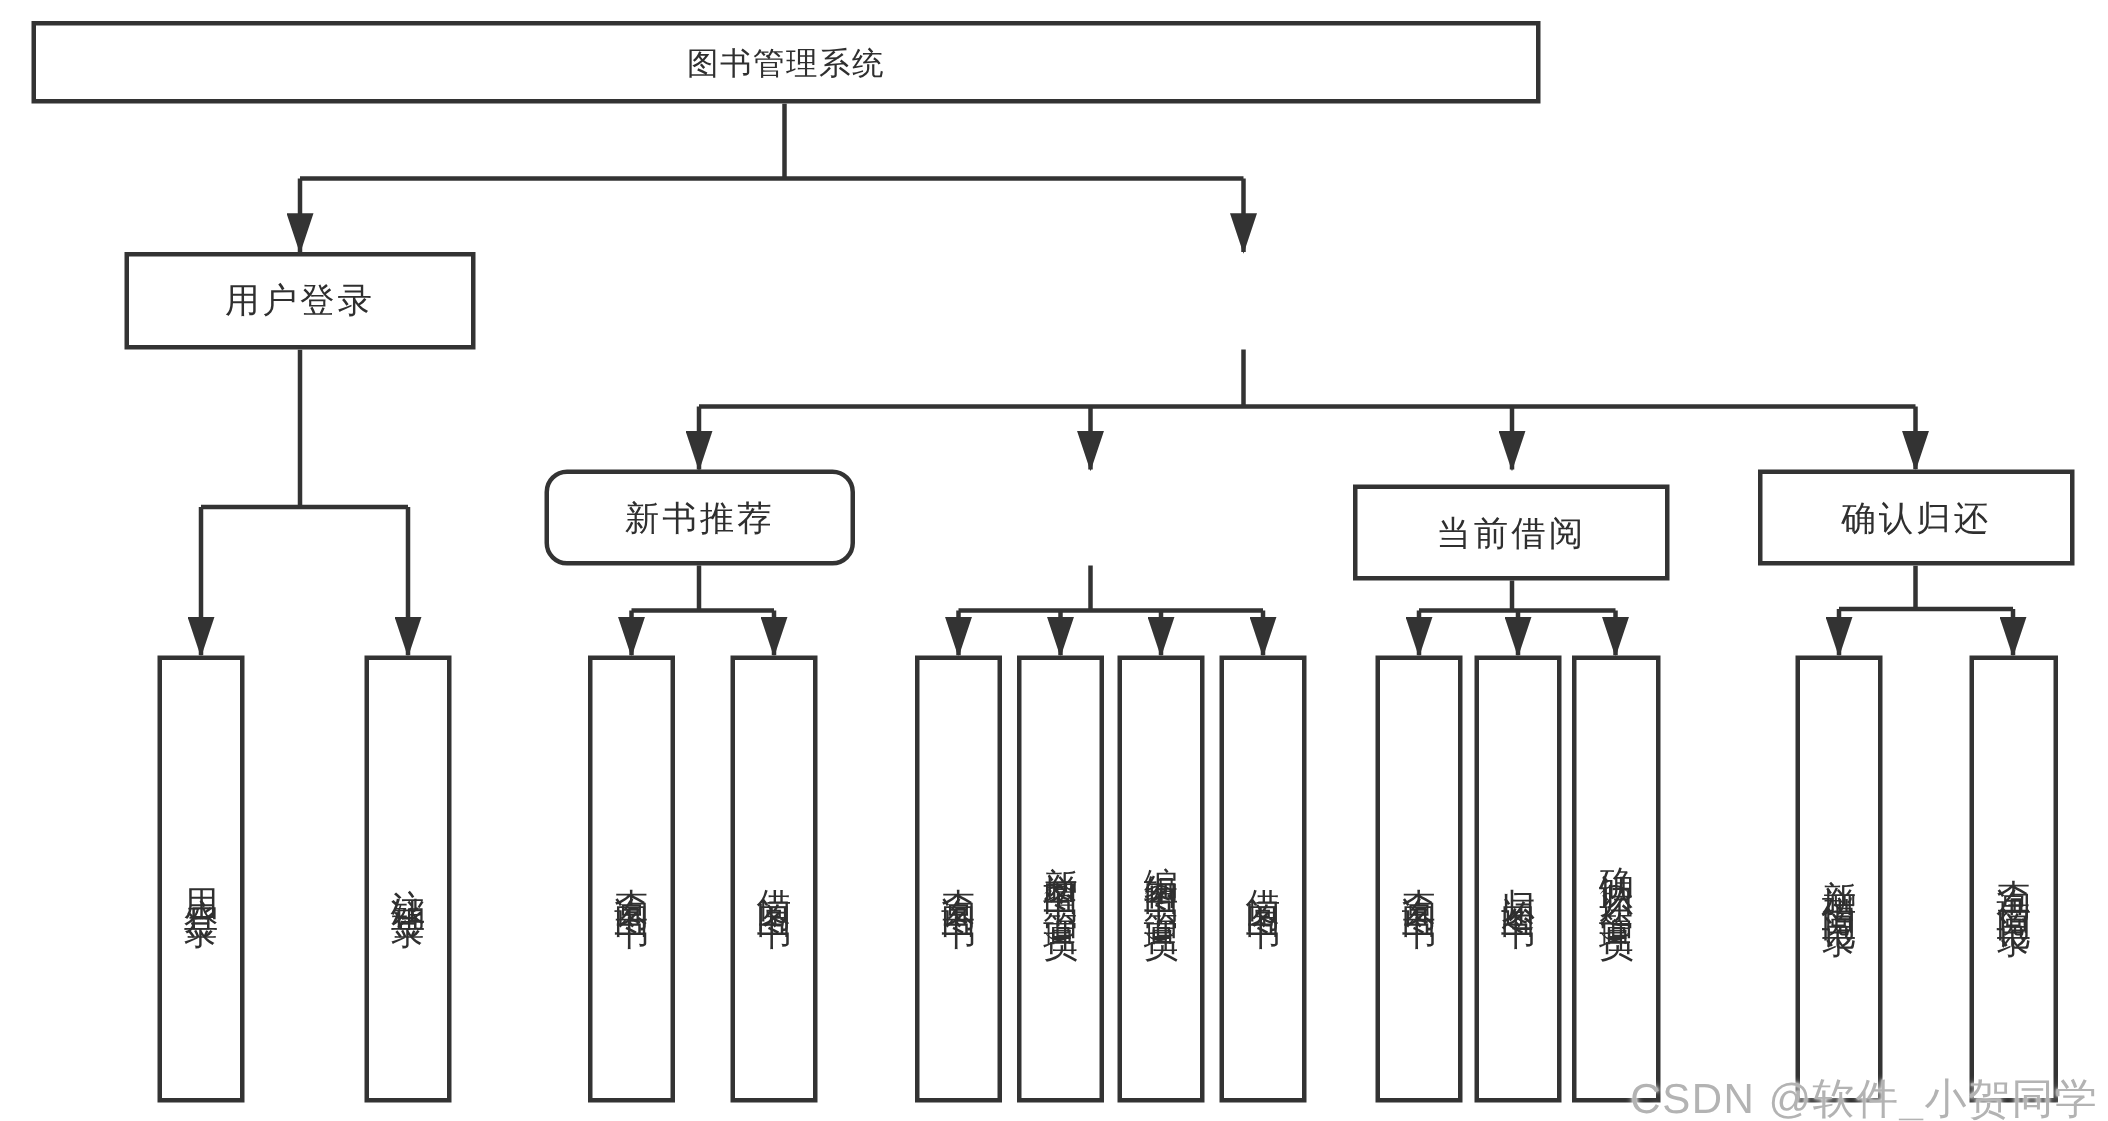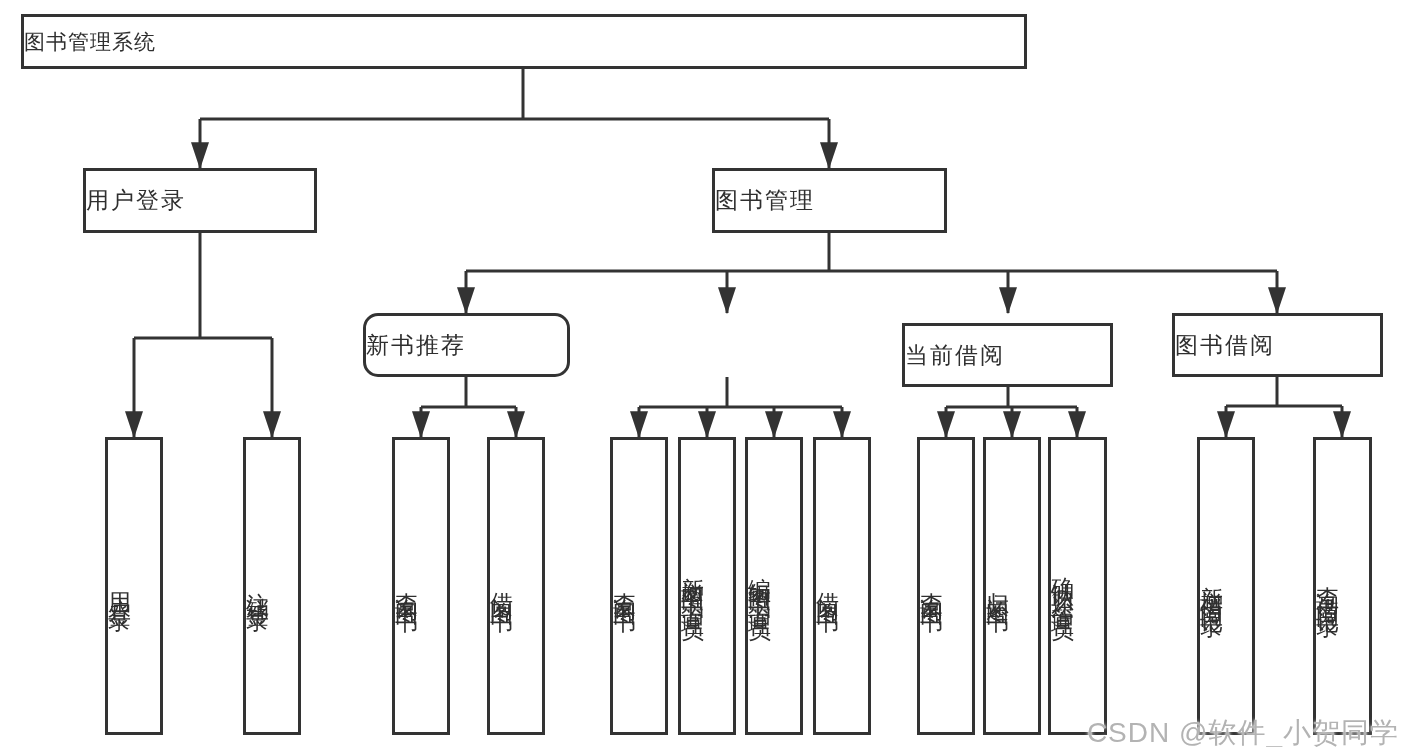--- a/index.html
+++ b/index.html
@@ -11,20 +11,21 @@
     font-family:"Liberation Sans", sans-serif;
   }
   #wires { position:absolute; left:0; top:0; }
   .node {
     position:absolute;
     box-sizing:border-box;
     border:3px solid #333333;
     background:#ffffff;
     display:flex;
     align-items:center;
+    justify-content:center;
     color:#2f2f2f;
   }
   .node .lbl { font-size:23px; letter-spacing:2px; white-space:nowrap; }
   .node.title .lbl { font-size:21px; letter-spacing:1px; }
   .node.vbox .lbl {
     writing-mode:vertical-rl;
     text-orientation:mixed;
     font-size:23px;
     letter-spacing:6px;
     line-height:1;
@@ -96,32 +97,29 @@
     </g>
   </svg>
 
   <div class="node title" style="left:21px; top:14px; width:1006px; height:55px;">
     <span class="lbl">图书管理系统</span>
   </div>
 
   <div class="node" style="left:83px; top:168px; width:234px; height:65px;">
     <span class="lbl">用户登录</span>
   </div>
-  <div class="node" style="left:712px; top:168px; width:235px; height:65px;">
-    <span class="lbl">图书管理</span>
-  </div>
 
   <div class="node" style="left:363px; top:313px; width:207px; height:64px;border-radius:15px;">
     <span class="lbl">新书推荐</span>
   </div>
   <div class="node" style="left:902px; top:323px; width:211px; height:64px;">
     <span class="lbl">当前借阅</span>
   </div>
   <div class="node" style="left:1172px; top:313px; width:211px; height:64px;">
-    <span class="lbl">图书借阅</span>
+    <span class="lbl">确认归还</span>
   </div>
 
   <div class="node vbox" style="left:105px; top:437px; width:58px; height:298px;">
     <span class="lbl">用户登录</span>
   </div>
   <div class="node vbox" style="left:243px; top:437px; width:58px; height:298px;">
     <span class="lbl">注销登录</span>
   </div>
 
   <div class="node vbox" style="left:392px; top:437px; width:58px; height:298px;">

